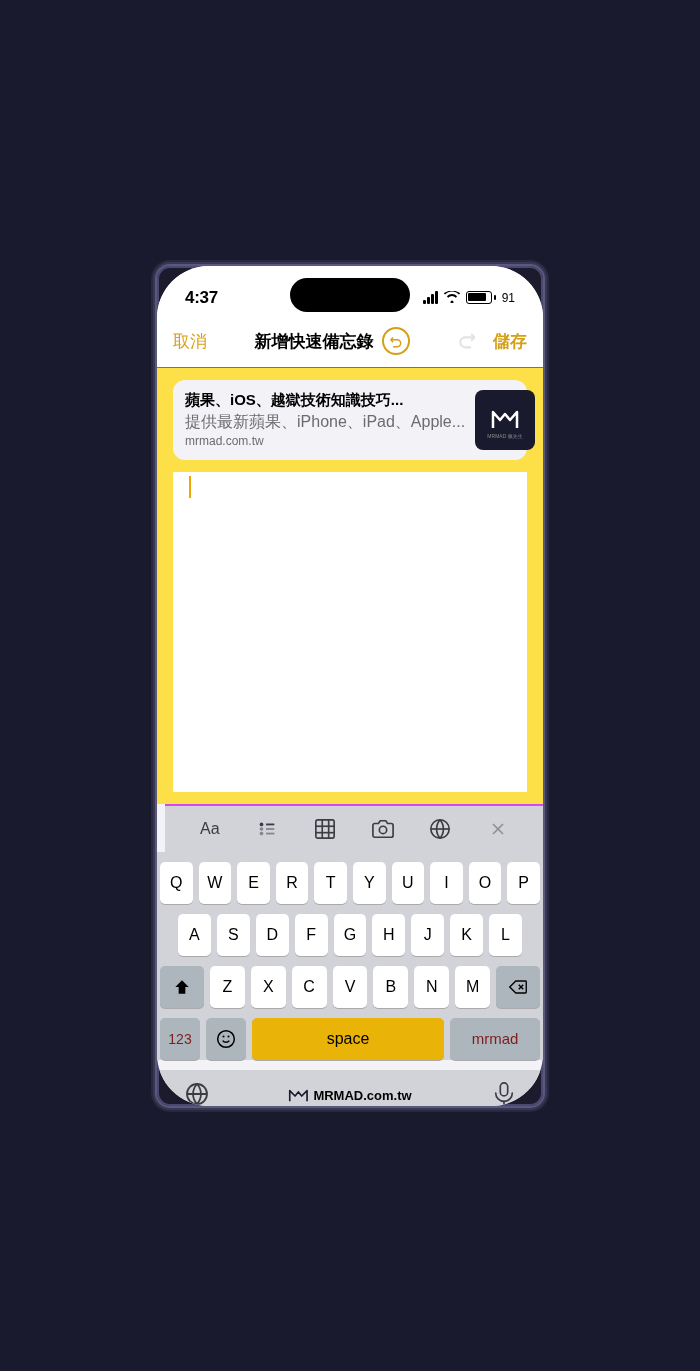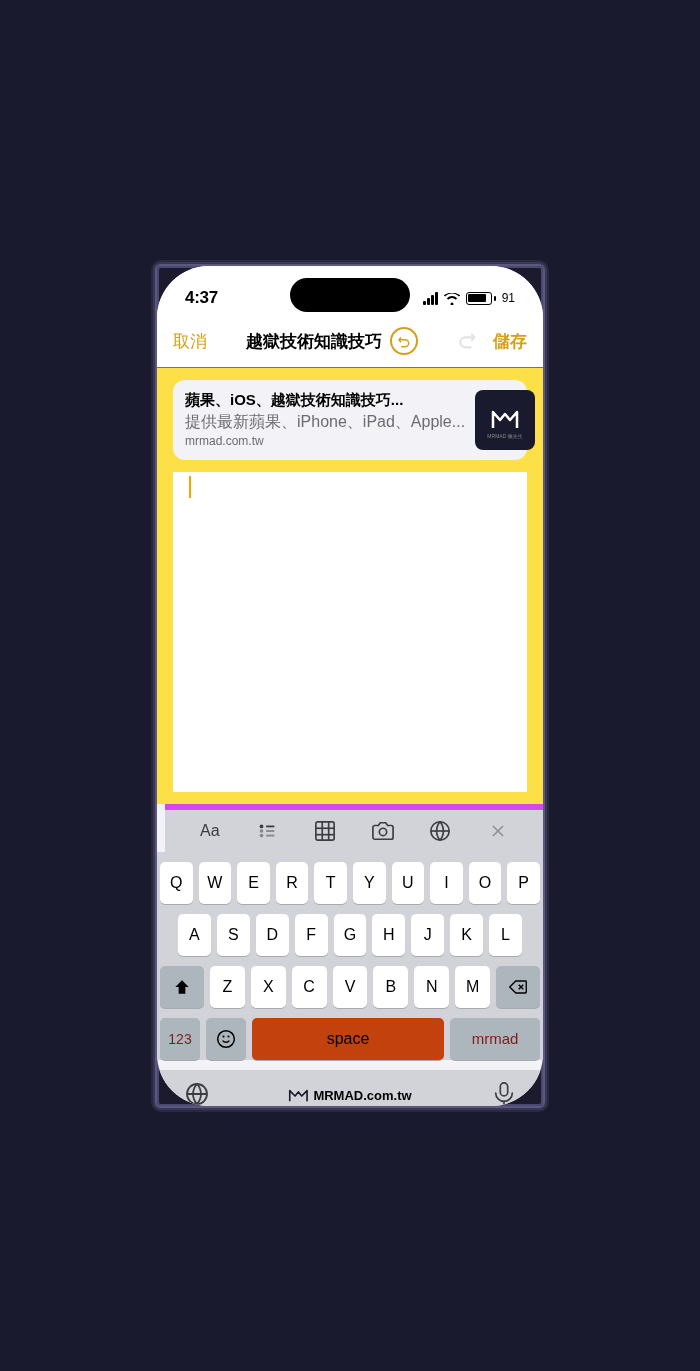--- a/index.html
+++ b/index.html
@@ -8,21 +8,21 @@
       display: flex;
       justify-content: center;
       align-items: center;
       min-height: 100vh;
       font-family: -apple-system, 'Helvetica Neue', Arial, sans-serif;
     }
     .phone-frame {
       width: 390px;
       height: 844px;
       background: #1c1b2e;
-      border-radius: 6px;
+      border-radius: 15px;
       position: relative;
       box-shadow: 0 0 0 2px #3a3850, 0 0 0 4px #2a2840, inset 0 0 0 2px #4a4870;
       overflow: hidden;
       border: 2px solid #5a5880;
     }
     .phone-inner {
       width: 100%;
       height: 100%;
       background: #f2f2f7;
       border-radius: 52px;
@@ -40,21 +40,21 @@
       position: relative;
     }
     .status-time {
       font-size: 17px;
       font-weight: 600;
       color: #000;
       letter-spacing: -0.3px;
     }
     .status-icons {
       display: flex;
-      align-items: flex-end;
+      align-items: flex-start;
       gap: 6px;
     }
     .dynamic-island {
       position: absolute;
       top: 12px;
       left: 50%;
       transform: translateX(-50%);
       width: 120px;
       height: 34px;
       background: #000;
@@ -181,21 +181,21 @@
       51%, 100% { opacity: 0; }
     }
     
     .toolbar {
       background: #d1d3d8;
       height: 48px;
       display: flex;
       align-items: center;
       justify-content: space-around;
       padding: 0 16px;
-      border-top: 6px solid #d946ef;
+      border-top: 2px solid #d946ef;
       margin-left: 8px;
     }
     .toolbar-btn {
       color: #3c3c43;
       font-size: 18px;
       display: flex;
       align-items: center;
       justify-content: center;
       width: 44px;
       height: 44px;
@@ -227,21 +227,21 @@
       cursor: pointer;
       box-shadow: 0 1px 0 #aaa;
       flex: 1;
       max-width: 36px;
     }
     .key-dark {
       background: #adb5bd;
       color: #7f1d1d;
     }
     .key-space {
-      background: #c2410c;
+      background: #eab308;
       min-width: 160px;
       max-width: 200px;
       font-size: 16px;
     }
     .key-return {
       background: #adb5bd;
       min-width: 80px;
       max-width: 90px;
       font-size: 15px;
     }
@@ -298,21 +298,21 @@
           </div>
           <div style="background:#000;width:2px;height:5px;border-radius:1px;"></div>
         </div>
         <span style="font-size:12px;font-weight:500;color:#000;">91</span>
       </div>
     </div>
 
     <div class="nav-bar">
       <span class="nav-cancel">取消</span>
       <div class="nav-title-area">
-        <span class="nav-title">越獄技術知識技巧</span>
+        <span class="nav-title">新增快速備忘錄</span>
         <div class="nav-undo-icon">
           <svg width="14" height="14" viewBox="0 0 24 24" fill="none" stroke="#d4a017" stroke-width="2.5">
             <path d="M3 10h11a6 6 0 0 1 0 12H7"></path>
             <path d="M3 10l4-4M3 10l4 4"></path>
           </svg>
         </div>
       </div>
       <div class="nav-right">
         <span class="nav-redo-icon">
           <svg width="20" height="20" viewBox="0 0 24 24" fill="none" stroke="#c7c7cc" stroke-width="2.5">

